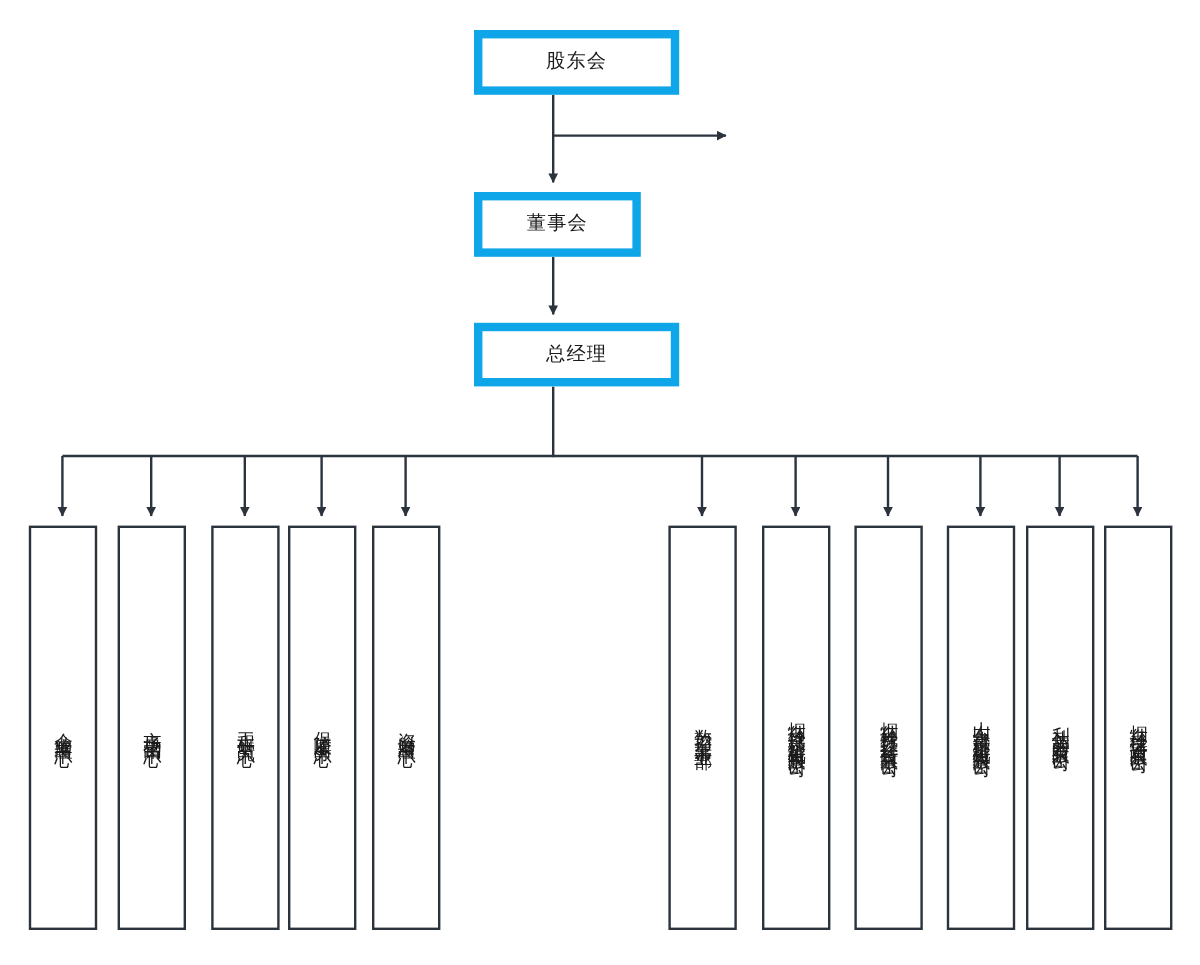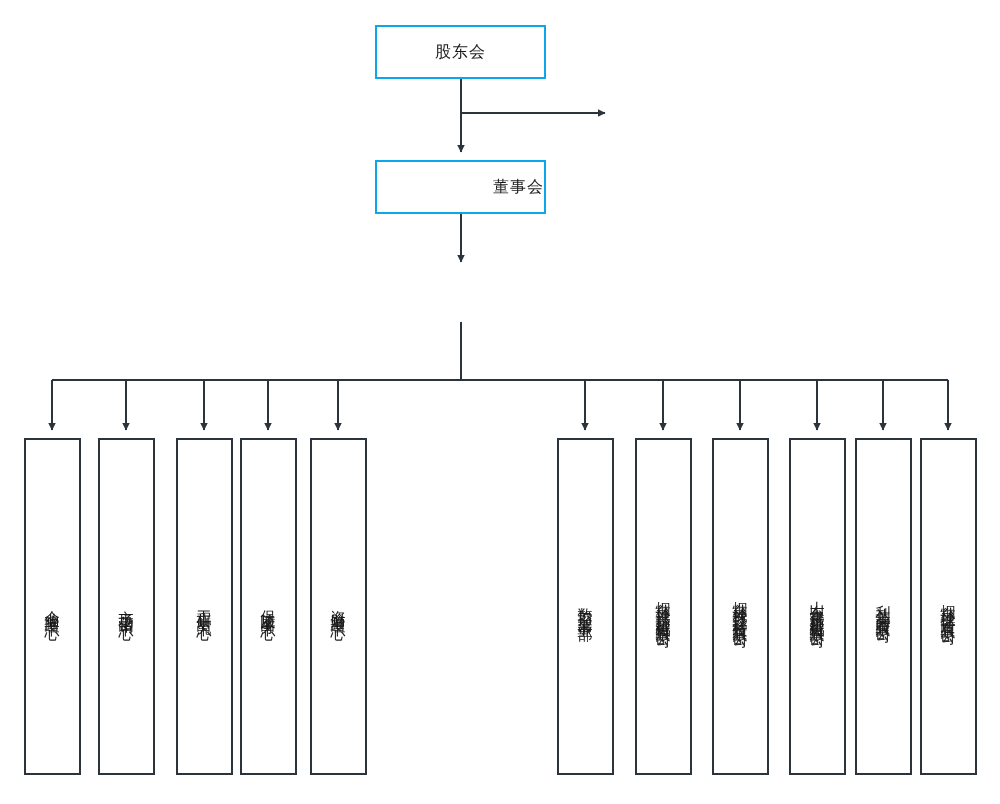--- a/index.html
+++ b/index.html
@@ -25,24 +25,25 @@
     top: 0;
     left: 0;
     width: 1000px;
     height: 804px;
     display: block;
   }
   .node-box {
     position: absolute;
     box-sizing: border-box;
     background: #ffffff;
-    border: 2px solid #0ea5e9;
+    border: 7px solid #0ea5e9;
     display: flex;
     align-items: center;
     justify-content: center;
+    margin-left: 20px;
   }
   .node-label-h {
     font-size: 16px;
     color: #1a1a1a;
     line-height: 1.2;
     letter-spacing: 1px;
     white-space: nowrap;
     text-align: center;
   }
   .node-box-vertical {
@@ -99,24 +100,27 @@
     <line x1="817" y1="380" x2="817" y2="430" stroke="#2b333d" stroke-width="2" marker-end="url(#arrowhead)"></line>
     <line x1="883" y1="380" x2="883" y2="430" stroke="#2b333d" stroke-width="2" marker-end="url(#arrowhead)"></line>
     <line x1="948" y1="380" x2="948" y2="430" stroke="#2b333d" stroke-width="2" marker-end="url(#arrowhead)"></line>
   </svg>
 
   <div class="node-box" style="left:375px; top:25px; width:171px; height:54px;">
     <span class="node-label-h">股东会</span>
   </div>
 
 
-  <div class="node-box" style="left:375px; top:160px; width:171px; height:54px;justify-content:flex-end;">
+  <div class="node-box" style="left:375px; top:160px; width:139px; height:54px;">
     <span class="node-label-h">董事会</span>
   </div>
 
+  <div class="node-box" style="left:375px; top:269px; width:171px; height:53px;">
+    <span class="node-label-h">总经理</span>
+  </div>
 
   <div class="node-box-vertical" style="left:24px; top:438px; width:57px; height:337px;">
     <span class="node-label-v">企业管理中心</span>
   </div>
   <div class="node-box-vertical" style="left:98px; top:438px; width:57px; height:337px;">
     <span class="node-label-v">市场营销中心</span>
   </div>
   <div class="node-box-vertical" style="left:176px; top:438px; width:57px; height:337px;">
     <span class="node-label-v">工程研究中心</span>
   </div>

